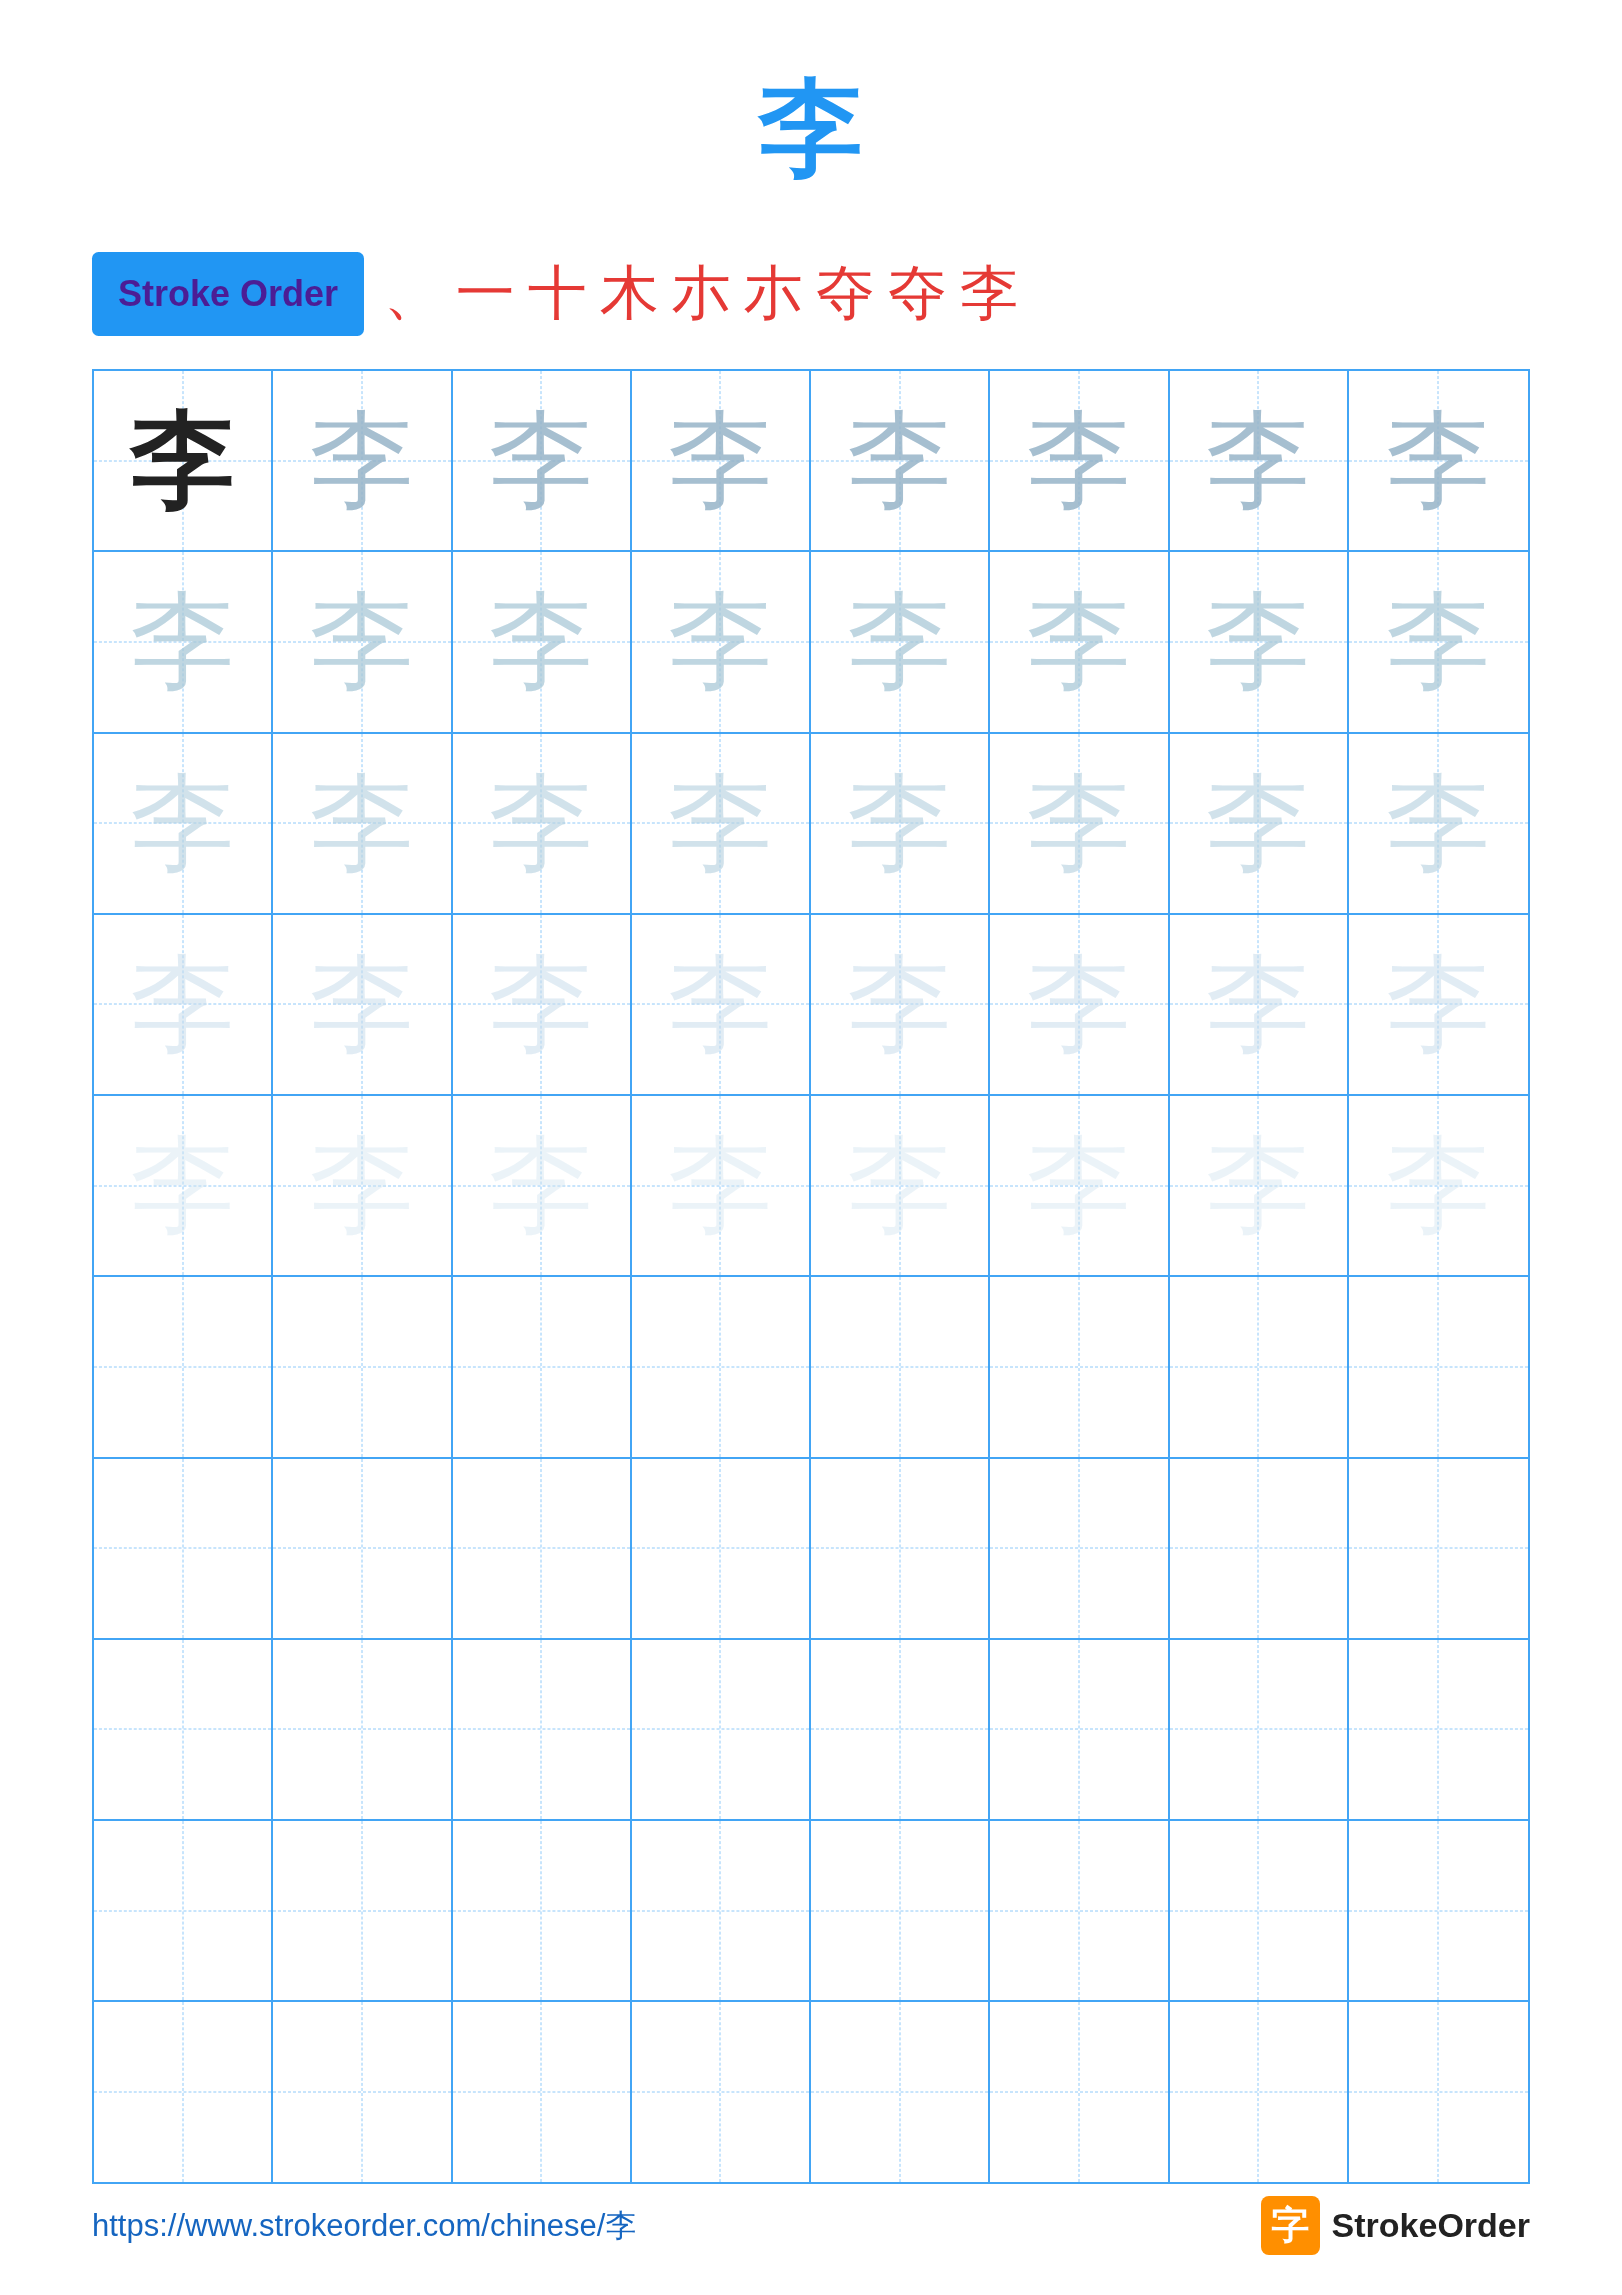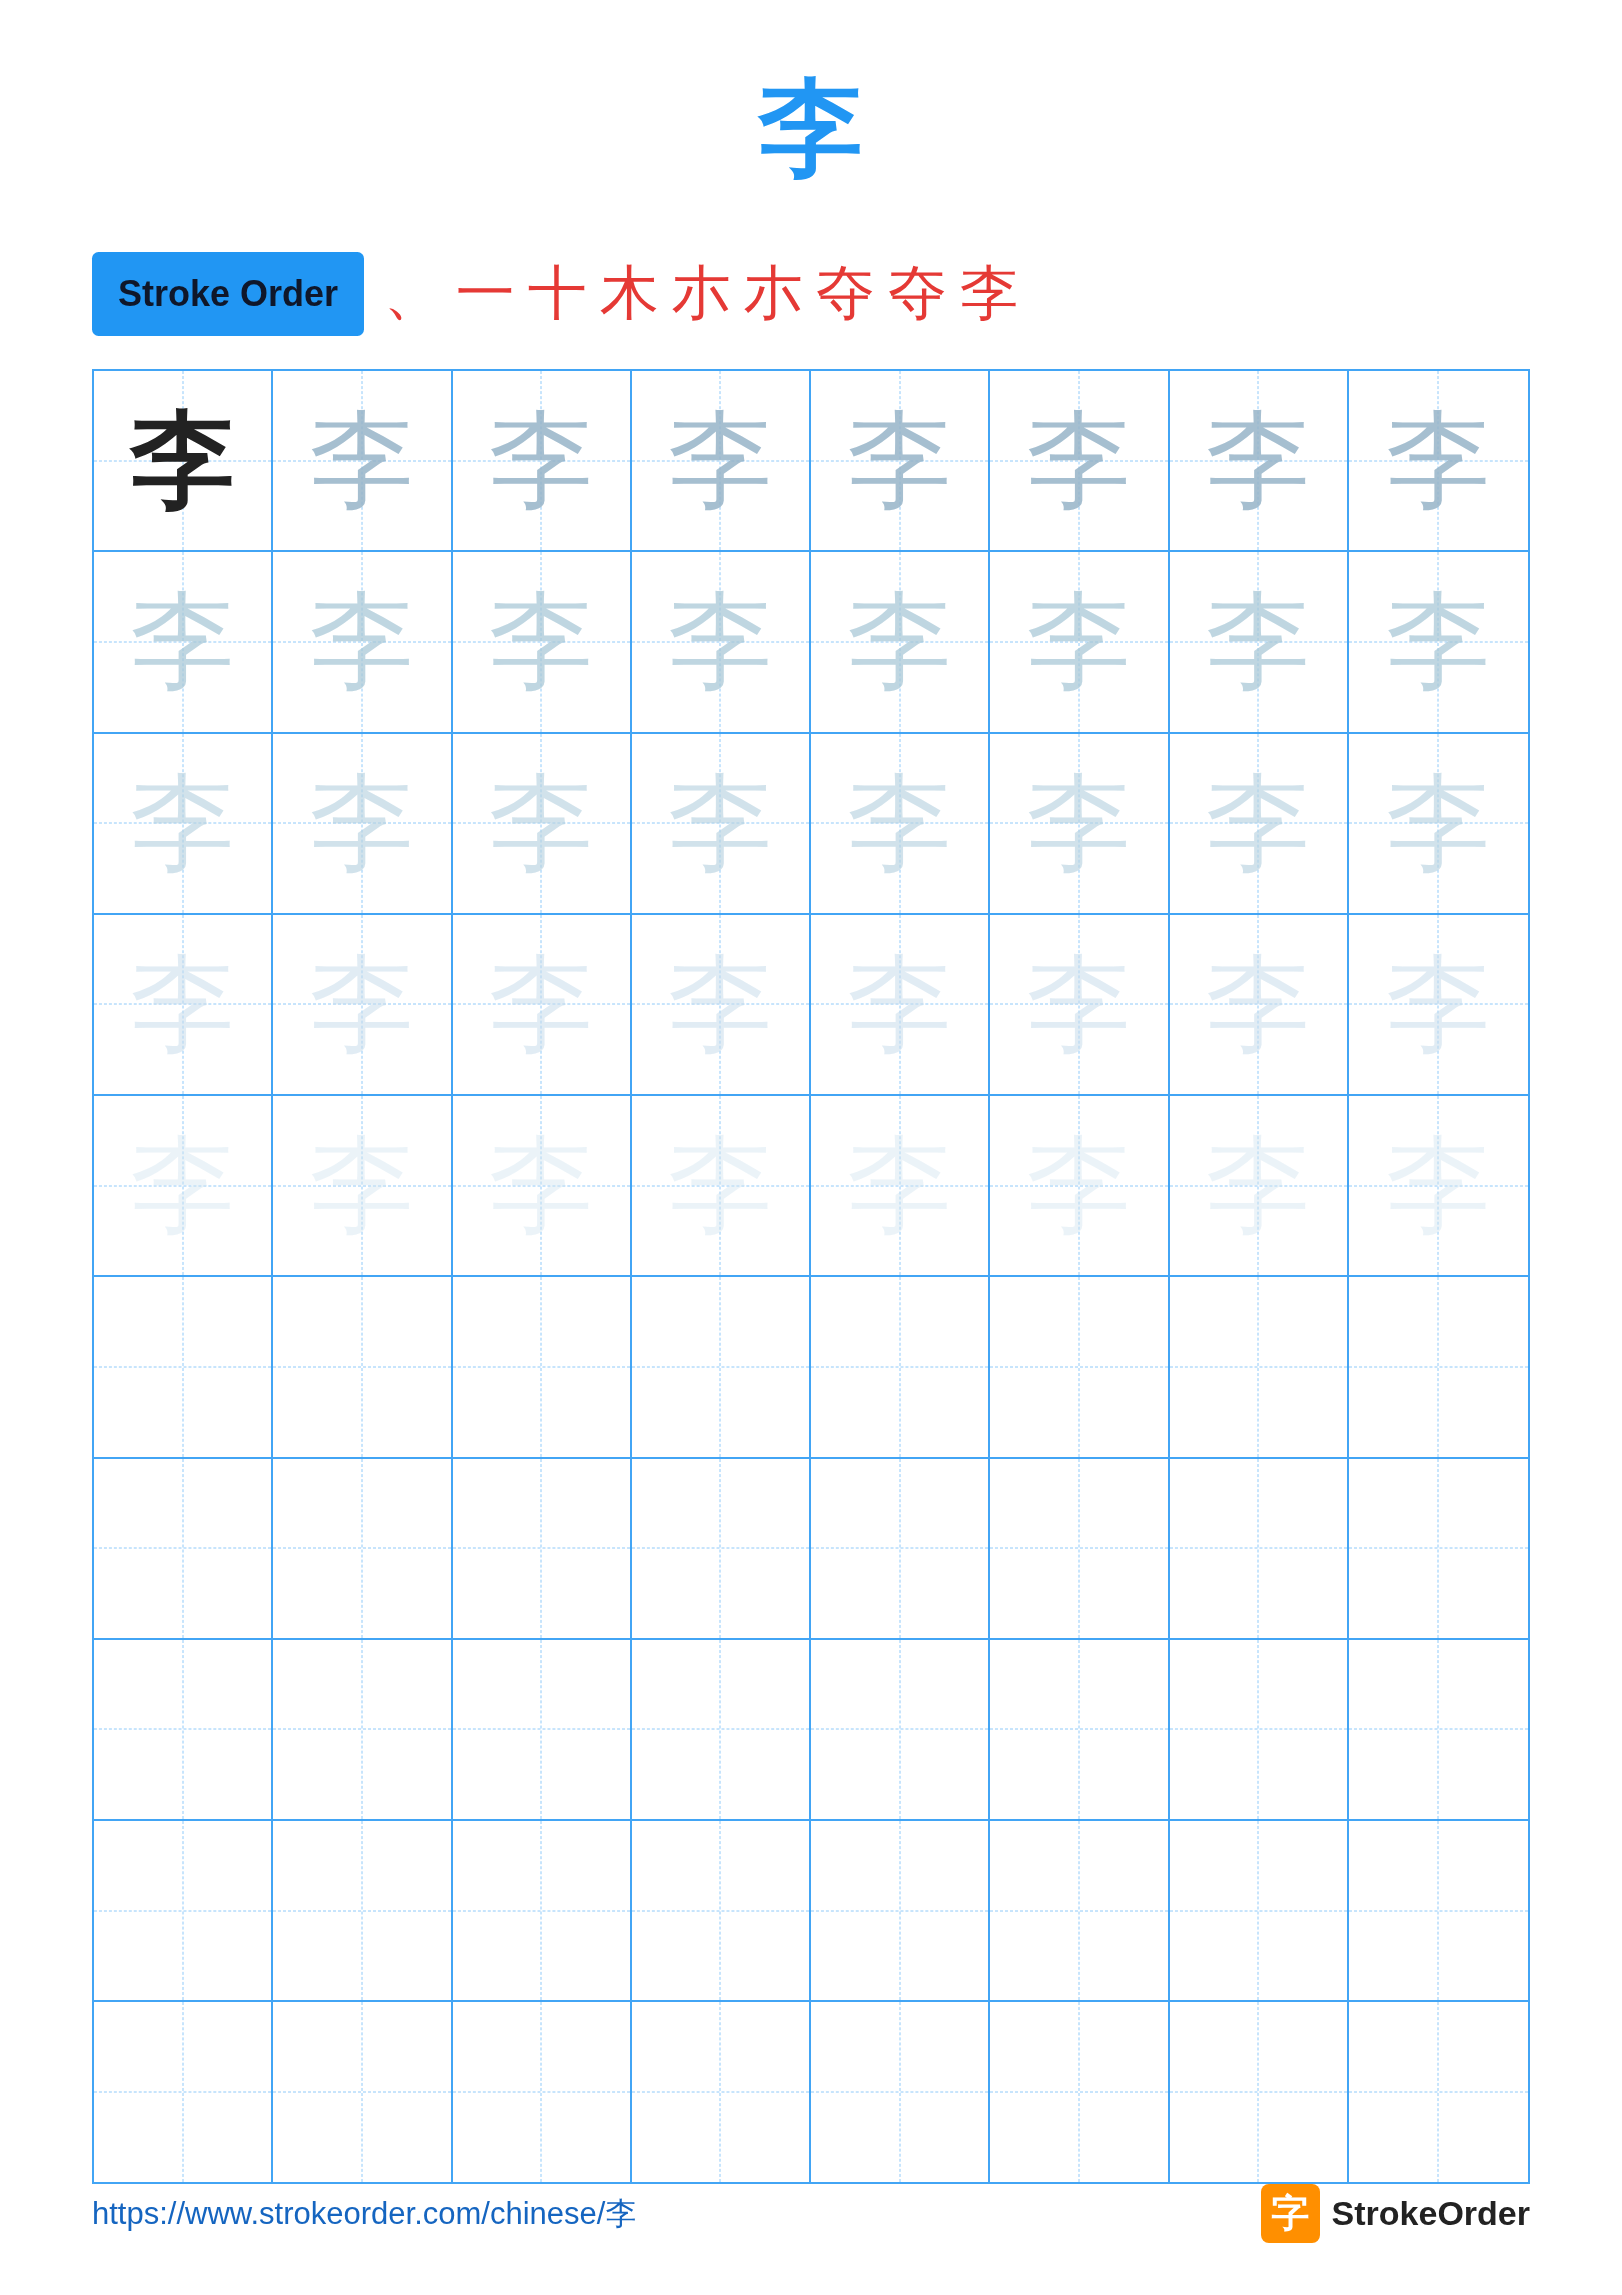--- a/index.html
+++ b/index.html
@@ -39,21 +39,21 @@
     .stroke-order-row {
       display: flex;
       align-items: center;
       width: 100%;
       margin-bottom: 33px;
       gap: 19.6px;
     }
 
     .stroke-order-badge {
       background: #2196F3;
-      color: #0f172a;
+      color: #4c1d95;
       font-size: 36px;
       font-weight: bold;
       padding: 21px 26px;
       border-radius: 6.5px;
       white-space: nowrap;
       flex-shrink: 0;
     }
 
     .stroke-sequence {
       display: flex;
@@ -154,21 +154,21 @@
       color: rgba(200,220,235,0.55);
     }
 
     .char-light-5 {
       color: rgba(210,228,240,0.45);
     }
 
     
     .footer {
       position: absolute;
-      bottom: 52px;
+      bottom: 40px;
       left: 92px;
       right: 92px;
       display: flex;
       align-items: center;
       justify-content: space-between;
     }
 
     .footer-url {
       color: #1565C0;
       font-size: 31px;

